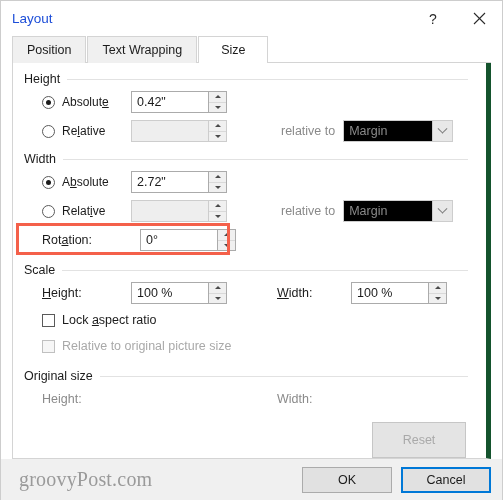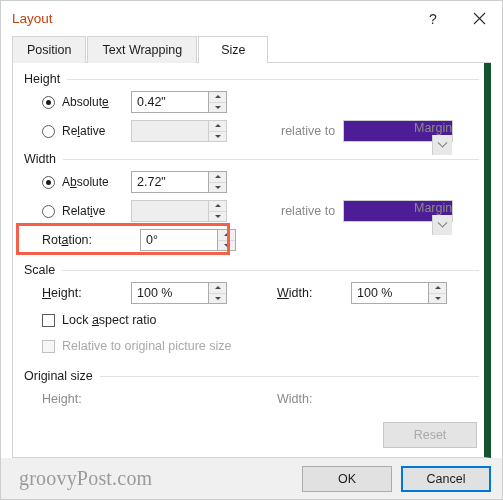--- a/index.html
+++ b/index.html
@@ -25,21 +25,21 @@
   .titlebar {
     height: 35px;
     flex: 0 0 35px;
     display: flex;
     align-items: center;
     background: #ffffff;
     padding-left: 11px;
   }
   .title-text {
     font-size: 13.5px;
-    color: #c2410c;
+    color: #1d4ed8;
     flex: 1;
   }
   .title-btn {
     width: 46px; height: 34px;
     display: flex; align-items: center; justify-content: center;
     color: #2b2b2b;
     font-size: 14px;
   }
   .title-btn.help { font-size: 14px; }
   .title-btn svg { display: block; }
@@ -80,24 +80,24 @@
     background: #ffffff;
     z-index: 3;
     padding: 0 22px;
   }
 
   
   .body {
     flex: 1;
     background: #ffffff;
     border-left: 1px solid #d4d4d4;
-    border-right: 7px solid #14532d;
+    border-right: 5px solid #14532d;
     border-bottom: 1px solid #d4d4d4;
     margin: 0 11px;
-    padding: 9px 5px 0 11px;
+    padding: 9px 18px 0 11px;
     position: relative;
   }
 
   .group-head {
     display: flex;
     align-items: center;
     margin-bottom: 3px;
   }
   .group-label {
     font-size: 12.5px;
@@ -196,24 +196,23 @@
   
   .relto-label {
     font-size: 12.5px;
     color: #8a8a8a;
     margin-left: 54px;
     margin-right: 8px;
   }
   .combo {
     width: 110px; height: 22px;
     border: 1px solid #cdcdcd;
-    background: #4c1d95;
-    display: flex;
-    align-items: flex-end;
-    flex-direction: column;
+    background: #000000;
+    display: flex;
+    align-items: center;
   }
   .combo-value {
     flex: 1;
     font-size: 12.5px;
     color: #8a8a8a;
     padding-left: 5px;
   }
   .combo-btn {
     width: 20px; flex: 0 0 20px;
     height: 100%;
@@ -287,21 +286,21 @@
     margin-left: 50px;
   }
 
   .reset-row {
     display: flex;
     justify-content: flex-end;
     padding-right: 2px;
     margin-top: 10px;
   }
   .btn {
-    height: 26px;
+    height: 36px;
     width: 94px;
     border: 1px solid #ababab;
     background: #e1e1e1;
     font-size: 12.5px;
     color: #1b1b1b;
     display: flex;
     align-items: center;
     justify-content: center;
   }
   .btn.disabled { color: #a9a9a9; background: #e4e4e4; border-color: #c6c6c6; }

